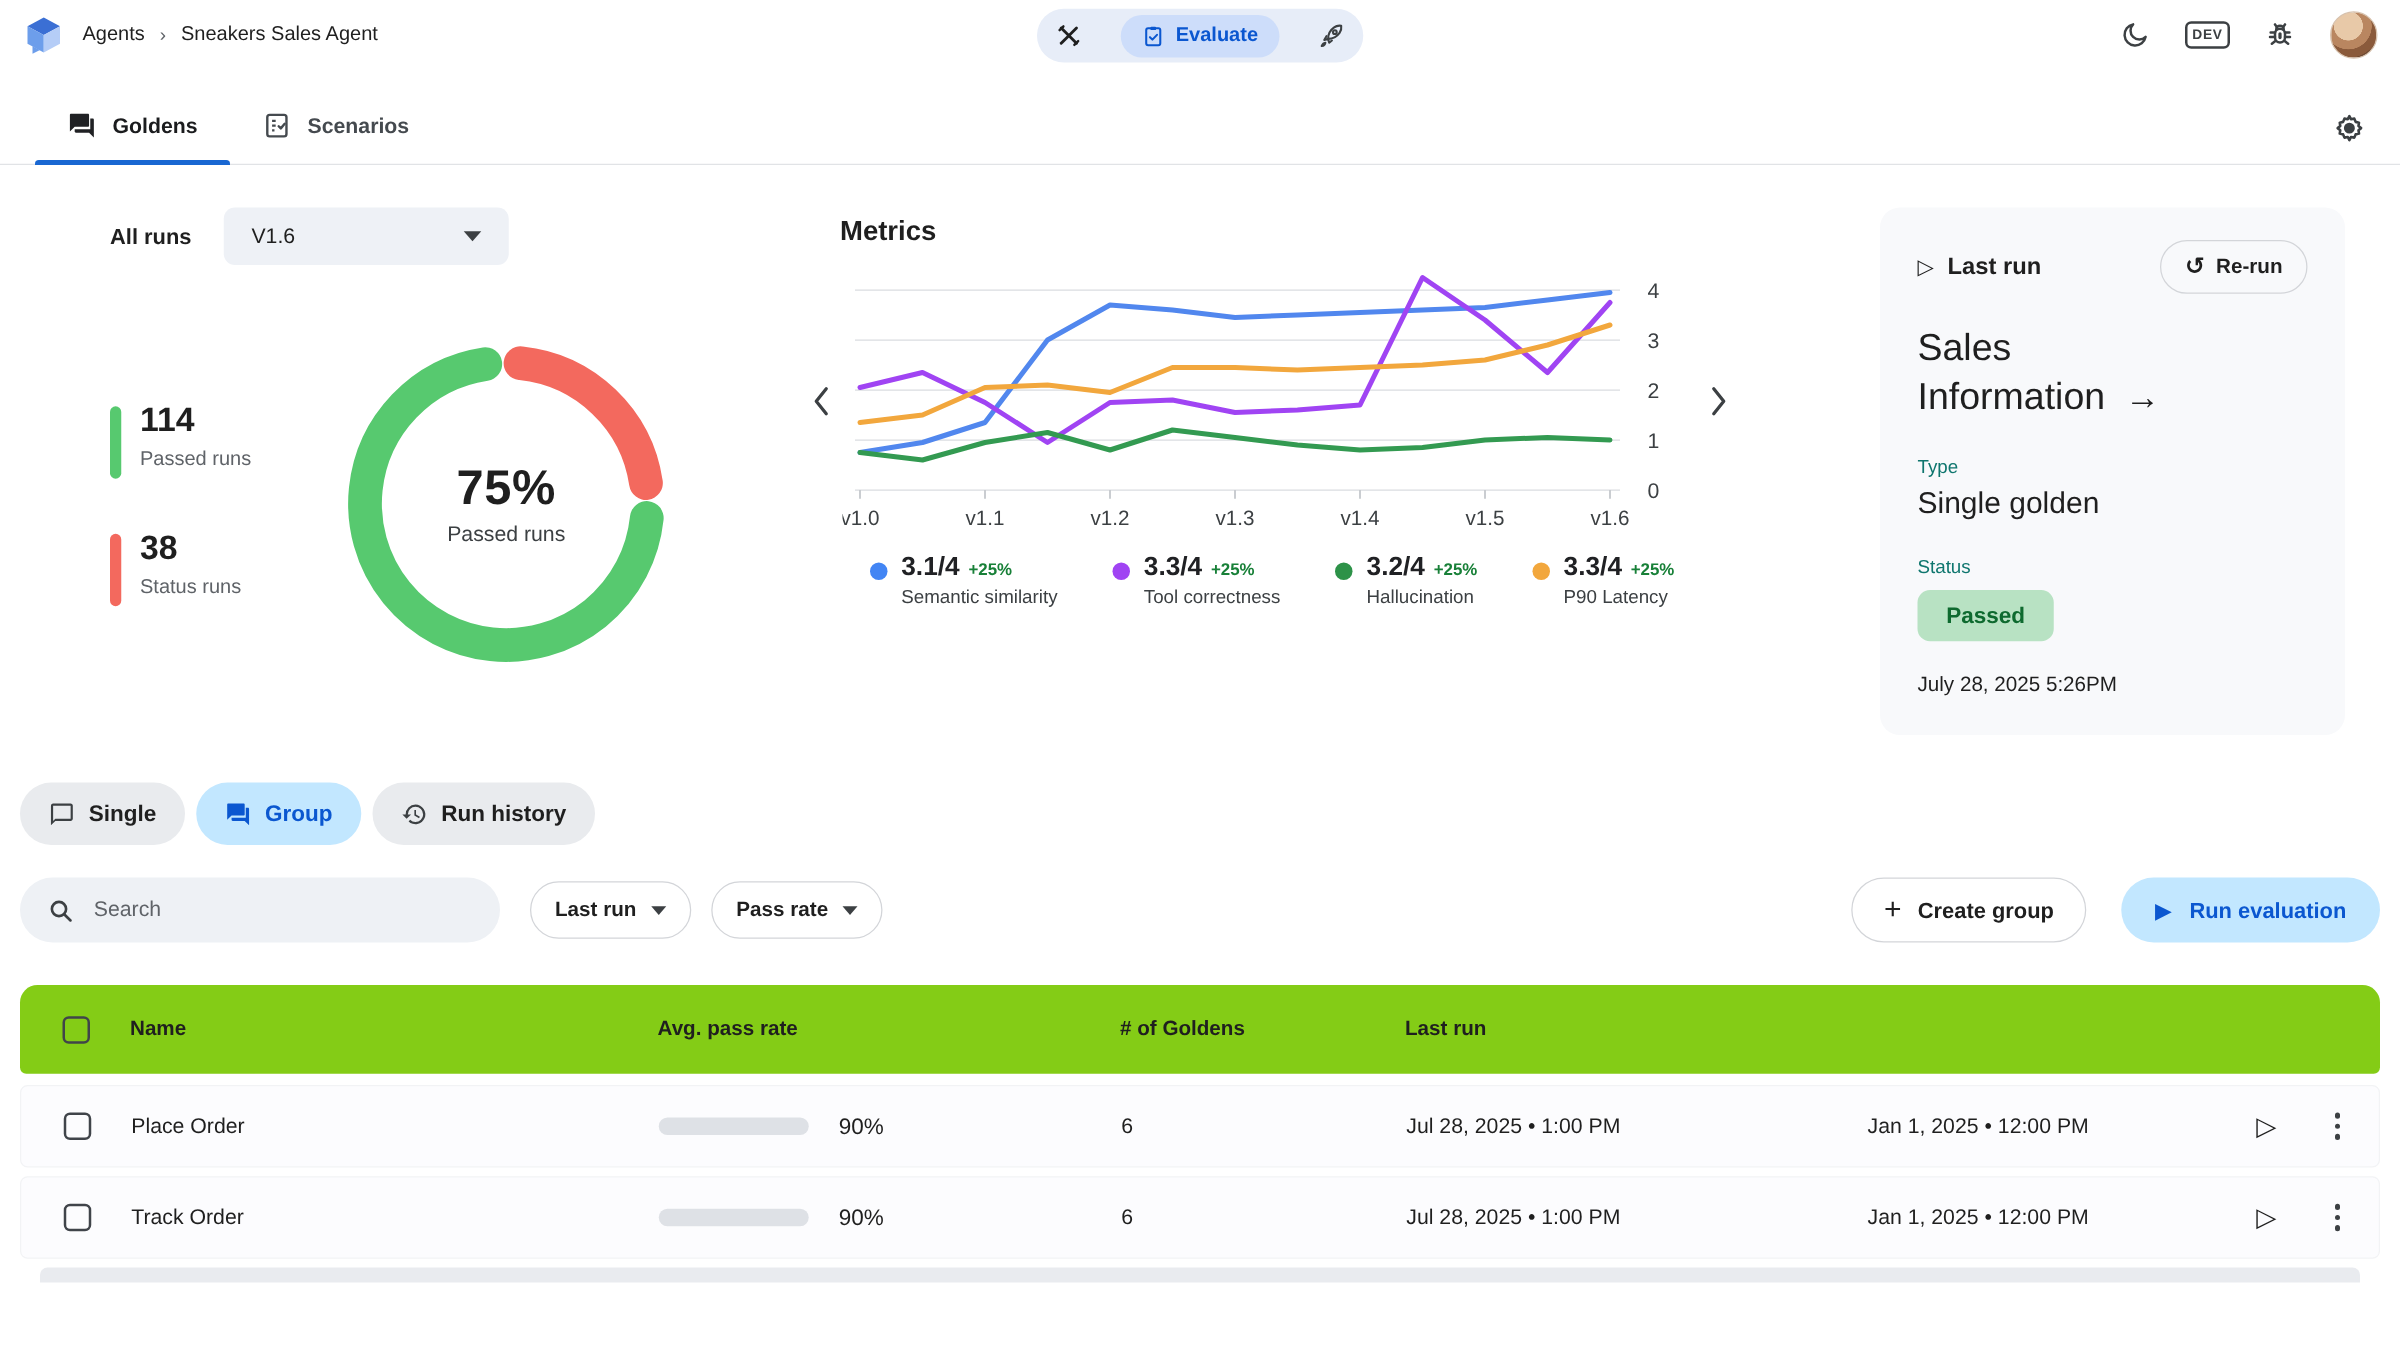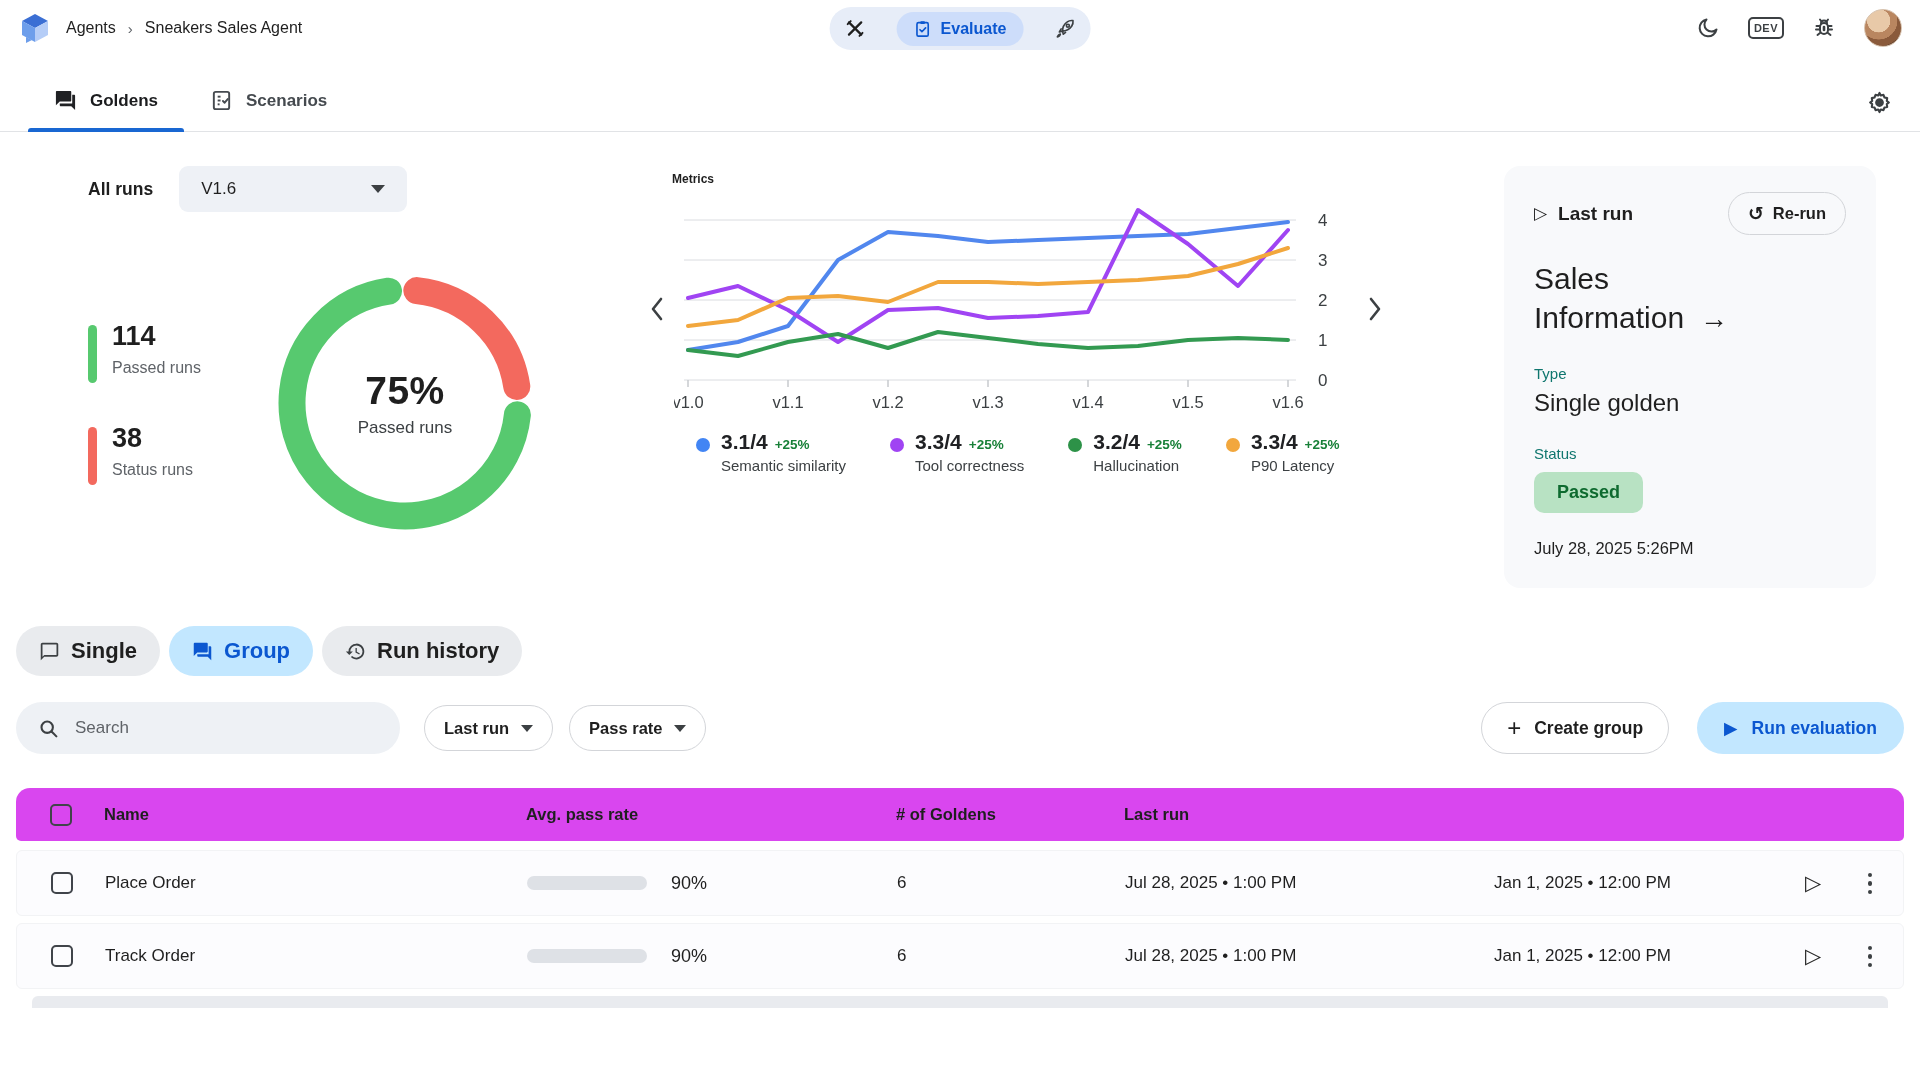--- a/index.html
+++ b/index.html
@@ -50,21 +50,21 @@
   .stat-bar { width:9px; border-radius:5px; height:58px; flex:none; margin-top:4px; }
   .stat-num { font-size:27px; font-weight:bold; }
   .stat-label { font-size:16px; color:#5f6368; margin-top:7px; }
   .donut-wrap { position:relative; width:282px; height:282px; }
   .donut-center { position:absolute; inset:0; display:flex; flex-direction:column;
     align-items:center; justify-content:center; }
   .donut-pct { font-size:39px; font-weight:bold; letter-spacing:.5px; }
   .donut-sub { font-size:17px; color:#3c4043; margin-top:5px; }
 
   .col-mid { flex:none; width:772px; margin-left:4px; }
-  .metrics-title { font-size:12px; font-weight:bold; margin:6px 0 4px 32px; }
+  .metrics-title { font-size:22px; font-weight:bold; margin:6px 0 4px 32px; }
   .chart-row { display:flex; align-items:center; }
   .chev { width:34px; height:34px; display:flex; align-items:center; justify-content:center; cursor:pointer; }
   .legend { display:flex; margin-left:56px; margin-top:2px; }
   .legend-item { display:flex; gap:11px; margin-right:44px; }
   .legend-dot { width:14px; height:14px; border-radius:50%; flex:none; margin-top:8px; }
   .legend-score { font-size:21px; font-weight:bold; color:#202124; }
   .legend-delta { font-size:13.5px; font-weight:bold; color:#188038; margin-left:7px; }
   .legend-label { font-size:15px; color:#3c4043; margin-top:3px; }
 
   .col-right { width:372px; margin-left:auto; margin-right:44px; background:#f8f9fb;
@@ -80,21 +80,21 @@
   .title-arrow { font-size:28px; margin-left:16px; color:#1f1f1f; cursor:pointer; }
   .field-label { font-size:15px; color:#0f766e; margin-top:28px; }
   .field-value { font-size:24px; margin-top:7px; }
   .status-badge { display:inline-block; margin-top:10px; background:#b8e2c3; color:#0e6a2f;
     font-size:18px; font-weight:bold; padding:10px 23px; border-radius:10px; }
   .card-timestamp { font-size:16.5px; margin-top:26px; }
 
   
   .chips-row { display:flex; gap:9px; margin:38px 0 0 16px; }
   .chip { height:50px; border-radius:25px; background:#e9ebee; display:flex; align-items:center;
-    gap:11px; padding:0 23px; font-size:22px; font-weight:bold; color:#1f1f1f; cursor:pointer; }
+    gap:11px; padding:0 23px; font-size:18px; font-weight:bold; color:#1f1f1f; cursor:pointer; }
   .chip svg { fill:#3c4043; }
   .chip.selected { background:#c2e7ff; color:#0b57d0; }
   .chip.selected svg { fill:#0b57d0; }
 
   
   .filter-row { display:flex; align-items:center; margin:26px 16px 0; }
   .search-box { width:384px; height:52px; border-radius:26px; background:#eef1f5;
     display:flex; align-items:center; gap:16px; padding:0 22px; }
   .search-box input { border:none; outline:none; background:transparent; font-size:17px;
     font-family:inherit; flex:1; color:#1f1f1f; }
@@ -110,21 +110,21 @@
     color:#1f1f1f; cursor:pointer; font-family:inherit; }
   .plus-glyph { font-size:24px; font-weight:normal; line-height:1; }
   .run-eval-btn { height:52px; border-radius:26px; border:none; background:#c2e7ff; color:#0b57d0;
     display:flex; align-items:center; gap:14px; padding:0 27px; font-size:17.5px; font-weight:bold;
     cursor:pointer; font-family:inherit; }
 
   
   .table { margin:34px 16px 0; }
   .grid-cols { display:grid; grid-template-columns:88px 422px 370px 228px 369px 311px 52px 1fr;
     align-items:center; }
-  .thead { height:53px; background:#d946ef; border-radius:14px 14px 5px 5px; font-size:16.5px;
+  .thead { height:71px; background:#84cc16; border-radius:14px 14px 5px 5px; font-size:16.5px;
     font-weight:bold; margin-bottom:9px; }
   .trow { height:66px; background:#fcfcfe; border:1px solid #f2f3f5; border-radius:6px;
     margin-bottom:7px; font-size:17px; cursor:pointer; }
   .cb { width:22px; height:22px; border:2.4px solid #40444a; border-radius:5px; margin-left:34px;
     background:transparent; cursor:pointer; }
   .progress-wrap { display:flex; align-items:center; gap:24px; }
   .progress-track { width:120px; height:14px; border-radius:7px; background:#dee1e6; overflow:hidden; }
   .progress-fill { height:100%; border-radius:7px; background:#3fa94f; }
   .pct-text { font-size:18px; }
   .play-cell { font-size:21px; color:#1f1f1f; cursor:pointer; }

